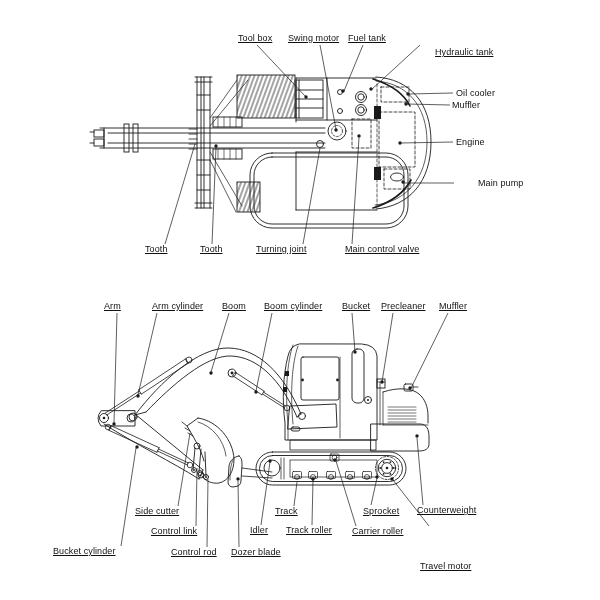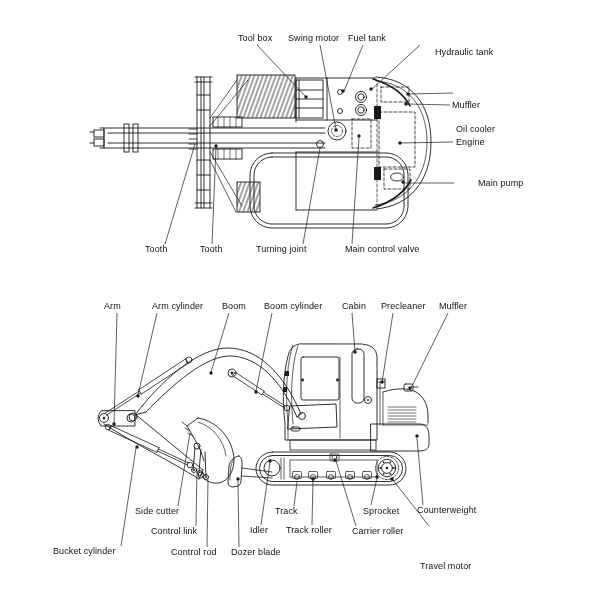--- a/index.html
+++ b/index.html
@@ -1,21 +1,21 @@
 <!DOCTYPE html>
 <html><head>
 <meta charset="utf-8">
 <style>
   html,body{margin:0;padding:0;background:#ffffff;}
   .stage{position:relative;width:600px;height:600px;background:#ffffff;overflow:hidden;
          font-family:"Liberation Sans","DejaVu Sans",sans-serif;}
   .stage svg{position:absolute;left:0;top:0;}
   #labels{position:absolute;left:0;top:0;width:600px;height:600px;pointer-events:none;}
   .lbl{position:absolute;font-size:9px;line-height:11px;color:#111;white-space:nowrap;letter-spacing:.1px;}
-  .lbl.u{text-underline-offset:1px;text-align:center;}
+  .lbl.u{text-decoration:underline;text-underline-offset:1px;text-align:center;}
 </style>
 </head>
 <body>
 
 <div class="stage">
 <svg width="600" height="600" viewBox="0 0 600 600">
   <defs>
     <pattern id="hatch" width="4" height="4" patternUnits="userSpaceOnUse" patternTransform="rotate(20)">
       <line x1="1" y1="0" x2="1" y2="4" stroke="#1a1a1a" stroke-width="0.8"></line>
     </pattern>
@@ -285,33 +285,33 @@
         <line x1="423" y1="505" x2="417" y2="438" stroke="#1a1a1a" stroke-width="0.7"></line>
         <circle cx="417" cy="436" r="1.7" fill="#1a1a1a"></circle>
       </g>
 </svg>
 
 <div id="labels">
       <span class="lbl u" style="left: 238px; top: 33px;">Tool box</span>
       <span class="lbl u" style="left: 288px; top: 33px;">Swing motor</span>
       <span class="lbl u" style="left: 348px; top: 33px;">Fuel tank</span>
       <span class="lbl u" style="left: 410px; top: 47px; padding-left: 25px;">Hydraulic tank</span>
-      <span class="lbl" style="left: 456px; top: 88px; margin-top: 36px;">Oil cooler</span>
+      <span class="lbl" style="left: 456px; top: 88px;">Oil cooler</span>
       <span class="lbl" style="left: 452px; top: 100px;">Muffler</span>
       <span class="lbl" style="left: 456px; top: 137px;">Engine</span>
       <span class="lbl" style="left: 457px; top: 178px; padding-left: 21px;">Main pump</span>
       <span class="lbl u" style="left: 145px; top: 244px;">Tooth</span>
       <span class="lbl u" style="left: 200px; top: 244px;">Tooth</span>
       <span class="lbl u" style="left: 256px; top: 244px;">Turning joint</span>
       <span class="lbl u" style="left: 345px; top: 244px;">Main control valve</span>
       <span class="lbl u" style="left: 104px; top: 301px;">Arm</span>
       <span class="lbl u" style="left: 152px; top: 301px;">Arm cylinder</span>
       <span class="lbl u" style="left: 222px; top: 301px;">Boom</span>
       <span class="lbl u" style="left: 264px; top: 301px;">Boom cylinder</span>
-      <span class="lbl u" style="left: 342px; top: 301px;">Cabin</span>
+      <span class="lbl u" style="left: 342px; top: 301px;">Bucket</span>
       <span class="lbl u" style="left: 381px; top: 301px;">Precleaner</span>
       <span class="lbl u" style="left: 439px; top: 301px;">Muffler</span>
       <span class="lbl u" style="left: 135px; top: 506px;">Side cutter</span>
       <span class="lbl u" style="left: 151px; top: 526px;">Control link</span>
       <span class="lbl u" style="left: 53px; top: 546px;">Bucket cylinder</span>
       <span class="lbl u" style="left: 171px; top: 547px;">Control rod</span>
       <span class="lbl u" style="left: 231px; top: 547px;">Dozer blade</span>
       <span class="lbl u" style="left: 250px; top: 525px;">Idler</span>
       <span class="lbl u" style="left: 275px; top: 506px;">Track</span>
       <span class="lbl u" style="left: 286px; top: 525px;">Track roller</span>

